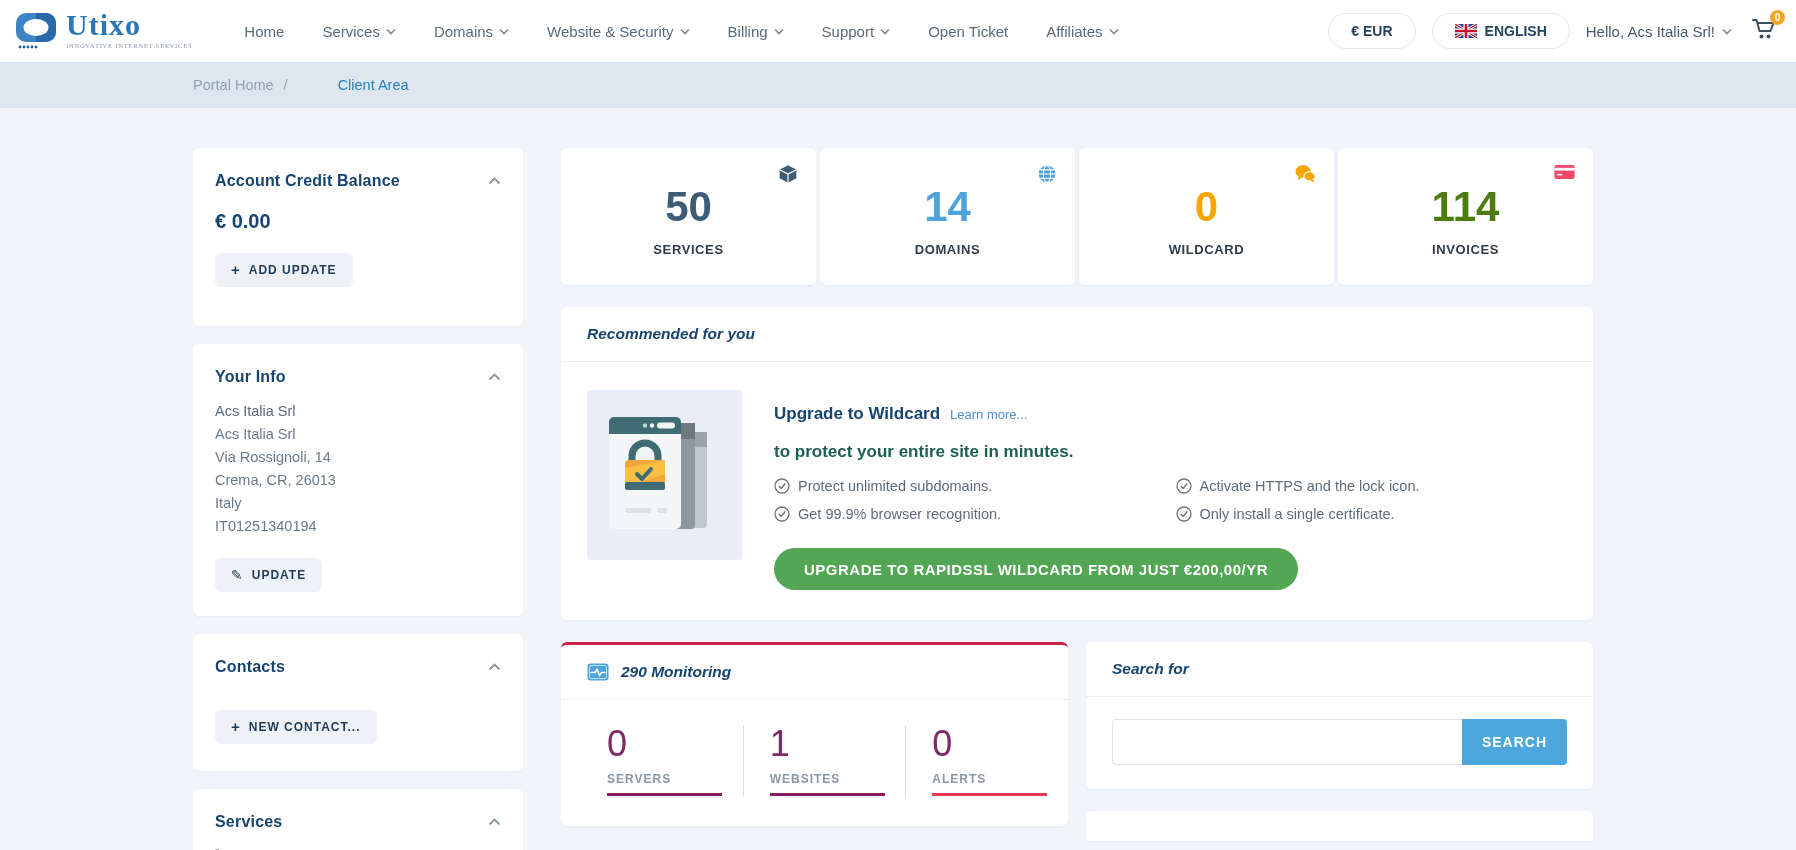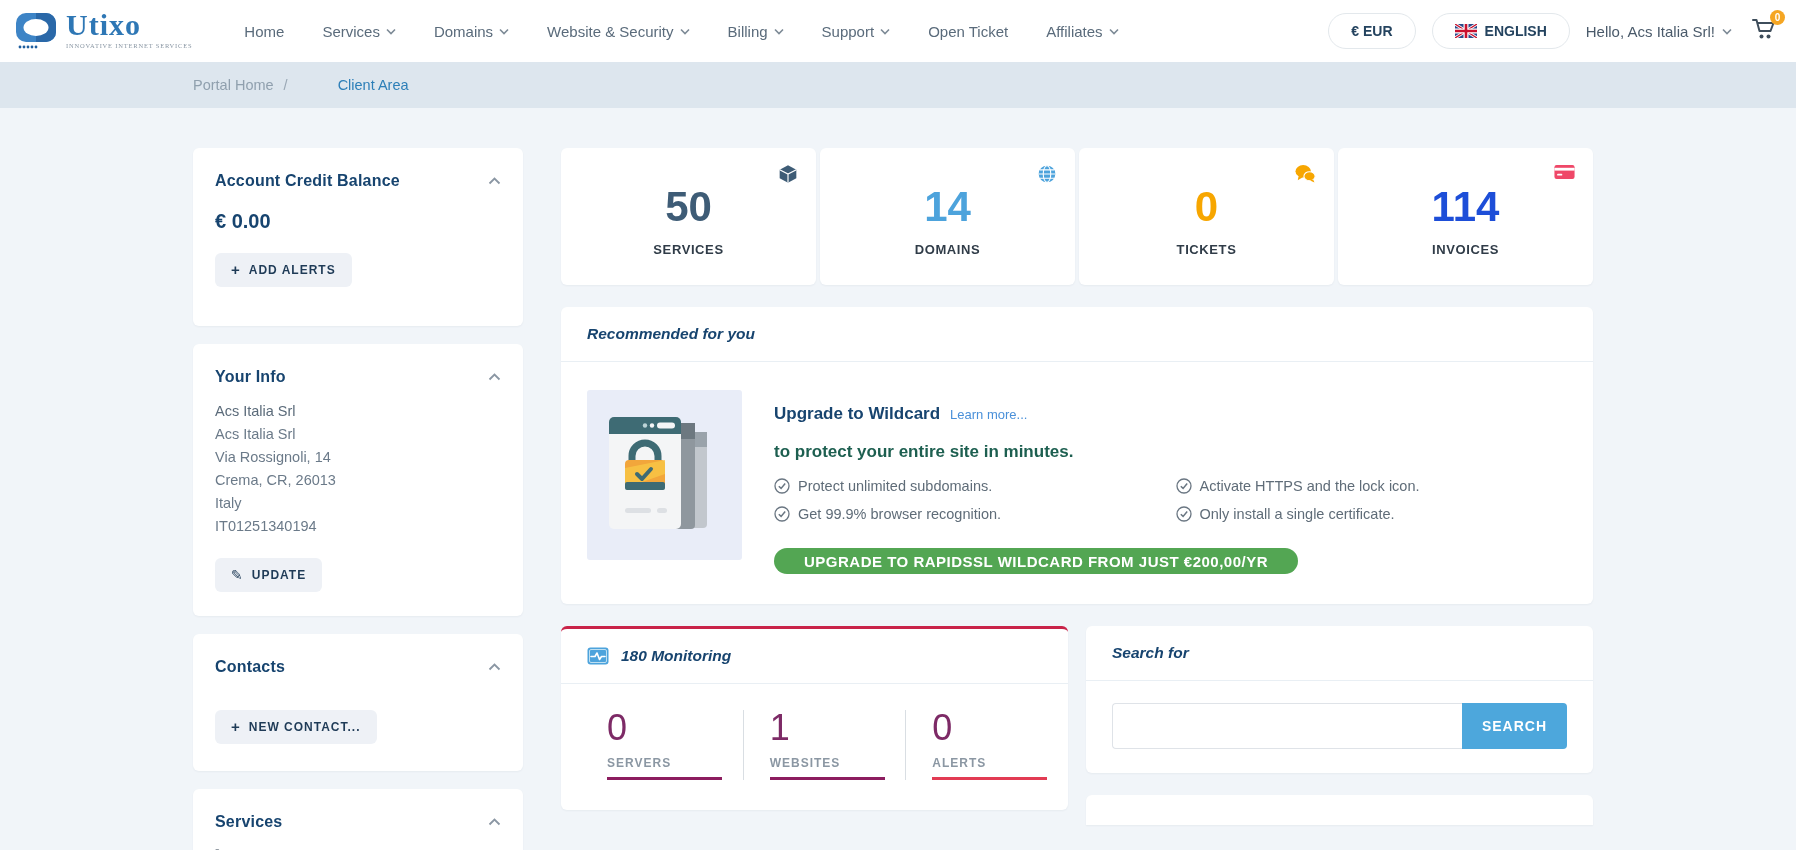--- a/index.html
+++ b/index.html
@@ -64,21 +64,21 @@
   .illustration{ width:155px; height:170px; flex-shrink:0;}
   .reco-content{ flex:1; padding-top:14px;}
   .offer-line{ display:flex; align-items:baseline; gap:10px;}
   .offer-title{ font-size:17px; font-weight:bold; color:#17446f;}
   .learn-more{ font-size:13px; color:#4a90d9; cursor:pointer;}
   .offer-sub{ font-size:17px; font-weight:bold; color:#1d5f50; margin-top:18px;}
   .bullets{ display:flex; margin-top:16px;}
   .bullet-col{ flex:1; display:flex; flex-direction:column; gap:12px;}
   .bullet{ display:flex; align-items:flex-start; gap:8px; font-size:14.5px; color:#5f6c78;}
   .cta-btn{ margin-top:26px; display:inline-flex; align-items:center; justify-content:center;
-    background:#53a653; border:none; border-radius:21px; height:26px; padding:0 30px;
+    background:#53a653; border:none; border-radius:21px; height:42px; padding:0 30px;
     font-family:inherit; font-size:15px; font-weight:bold; color:#fff; letter-spacing:.5px; cursor:pointer;}
   
   .bottom-row{ display:flex; gap:18px; margin-top:22px; align-items:flex-start;}
   .monitor-panel{ flex:1; border-top:3px solid #c92349; border-radius:6px;}
   .mon-stats{ display:flex; padding:26px 0 30px 0;}
   .mon-col{ flex:1; padding-left:46px;}
   .mon-col + .mon-col{ border-left:1px solid #d9dee3; padding-left:26px;}
   .mon-value{ font-size:36px; color:#7d2a66; line-height:1;}
   .mon-label{ font-size:12px; font-weight:bold; color:#8b97a3; letter-spacing:1px; margin-top:10px;}
   .mon-underline{ width:115px; height:3px; margin-top:7px;}
@@ -225,21 +225,21 @@
         <span class="side-title">Account Credit Balance</span>
         <span class="icon">
             <svg width="13" height="8" viewBox="0 0 13 8">
               <polyline points="1.5,6.5 6.5,1.5 11.5,6.5" fill="none" stroke="#8a96a3" stroke-width="1.8"></polyline>
             </svg>
           </span>
       </div>
       <div class="side-amount">€ 0.00</div>
       <button class="side-btn">
         <span class="plus-glyph icon">+</span>
-        <span>ADD ALERTS</span>
+        <span>ADD UPDATE</span>
       </button>
     </div>
 
     <div class="card side-card" style="min-height:250px">
       <div class="side-head">
         <span class="side-title">Your Info</span>
         <span class="icon">
             <svg width="13" height="8" viewBox="0 0 13 8">
               <polyline points="1.5,6.5 6.5,1.5 11.5,6.5" fill="none" stroke="#8a96a3" stroke-width="1.8"></polyline>
             </svg>
@@ -323,31 +323,31 @@
       <div class="card stat-card">
         <span class="stat-icon icon">
           <svg width="22" height="19" viewBox="0 0 24 21">
               <ellipse cx="10" cy="8" rx="8.5" ry="6.8" fill="#f7a600"></ellipse>
               <path d="M5 13 L4 18 L10 14.5 Z" fill="#f7a600"></path>
               <ellipse cx="17" cy="13.5" rx="6.2" ry="5" fill="#f7a600" stroke="#fff" stroke-width="1.2"></ellipse>
               <path d="M21 17 L22.5 20.5 L17.5 18.2 Z" fill="#f7a600"></path>
             </svg>
         </span>
         <div class="stat-value" style="color:#f7a600">0</div>
-        <div class="stat-label">TICKETS</div>
+        <div class="stat-label">WILDCARD</div>
       </div>
       <div class="card stat-card">
         <span class="stat-icon icon">
           <svg width="21" height="16" viewBox="0 0 24 18">
               <rect x="0.5" y="1" width="23" height="16" rx="2.5" fill="#ef4868"></rect>
               <rect x="0.5" y="4.2" width="23" height="3.2" fill="#fff"></rect>
               <rect x="3.5" y="11" width="6" height="2" rx="1" fill="#fff"></rect>
             </svg>
         </span>
-        <div class="stat-value" style="color:#1d4ed8">114</div>
+        <div class="stat-value" style="color:#4d7c0f">114</div>
         <div class="stat-label">INVOICES</div>
       </div>
     </div>
 
     <section class="card reco">
       <div class="panel-head">
         <span class="panel-title">Recommended for you</span>
       </div>
       <div class="reco-body">
         <span class="illustration icon">
@@ -429,21 +429,21 @@
 
       <section class="card monitor-panel">
         <div class="panel-head">
           <span class="icon">
             <svg width="22" height="18" viewBox="0 0 22 18">
                 <rect x="0.5" y="0.5" width="21" height="17" rx="3" fill="#4da3dc"></rect>
                 <rect x="2.5" y="2.5" width="17" height="13" rx="1.5" fill="none" stroke="#bfe0f2" stroke-width="1"></rect>
                 <polyline points="4,9.5 8,9.5 10,6 12.5,12.5 14.5,9.5 18,9.5" fill="none" stroke="#fff" stroke-width="1.6" stroke-linejoin="round" stroke-linecap="round"></polyline>
               </svg>
           </span>
-          <span class="panel-title">180 Monitoring</span>
+          <span class="panel-title">290 Monitoring</span>
         </div>
         <div class="mon-stats">
           <div class="mon-col">
             <div class="mon-value">0</div>
             <div class="mon-label">SERVERS</div>
             <div class="mon-underline u-purple"></div>
           </div>
           <div class="mon-col">
             <div class="mon-value">1</div>
             <div class="mon-label">WEBSITES</div>

